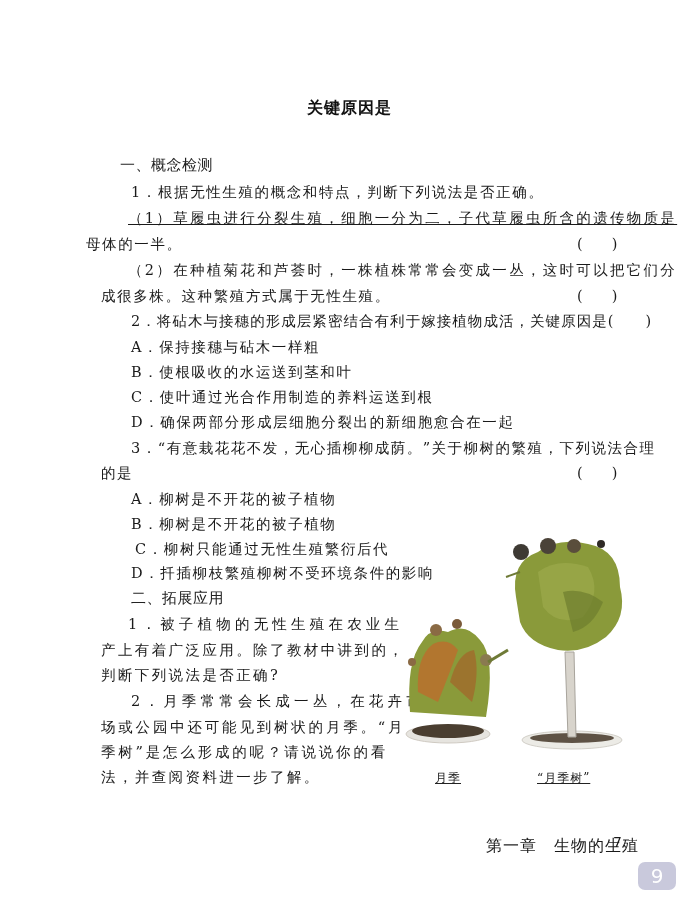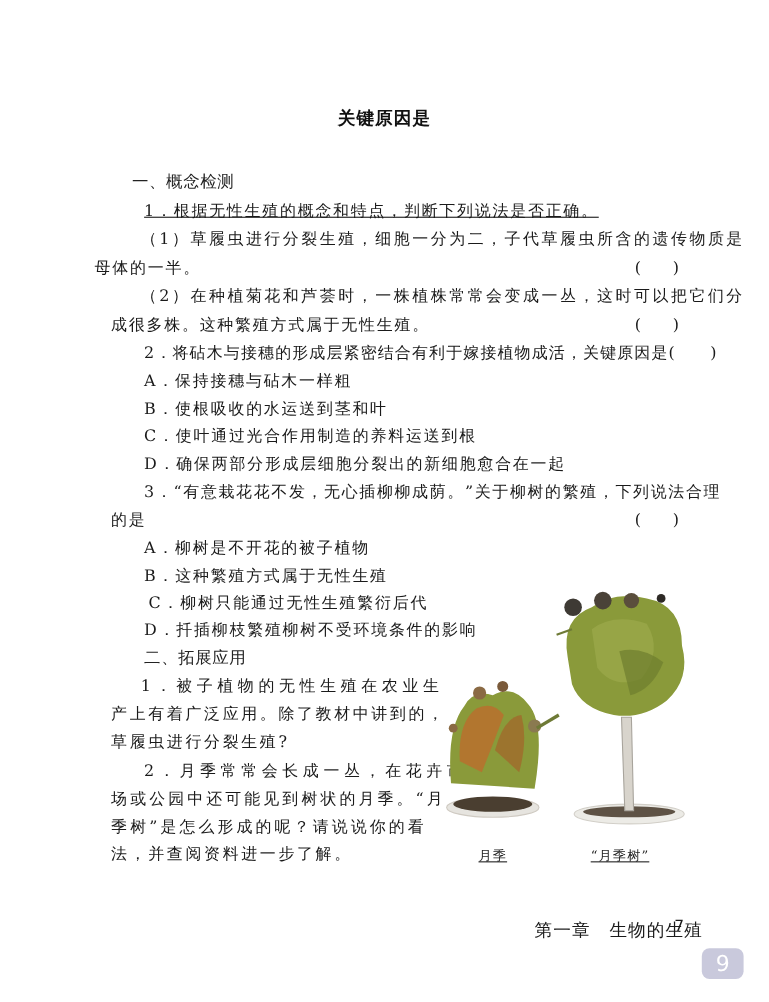--- a/index.html
+++ b/index.html
@@ -34,48 +34,48 @@
       background: #c9c9dc; border-radius: 7px; color: #fff; text-align: center;
       font-family: "DejaVu Sans", sans-serif; font-size: 20px; line-height: 28px;
     }
   </style>
 </head>
 <body>
 
 <div class="page-title">关键原因是</div>
 
 <div class="section-head" style="left:120px; top:155px;">一、概念检测</div>
-<div class="line" style="left:131px; top:182px;text-decoration:underline;">1．根据无性生殖的概念和特点，判断下列说法是否正确。</div>
+<div class="line" style="left:131px; top:182px;">1．根据无性生殖的概念和特点，判断下列说法是否正确。</div>
 
-<div class="line" style="left:128px; top:208px; letter-spacing:2.3px;">（1）草履虫进行分裂生殖，细胞一分为二，子代草履虫所含的遗传物质是</div>
+<div class="line" style="left:128px; top:208px; letter-spacing:2.3px;text-decoration:underline;">（1）草履虫进行分裂生殖，细胞一分为二，子代草履虫所含的遗传物质是</div>
 <div class="line" style="left:86px; top:234px;">母体的一半。</div>
 <div class="paren" style="left:577px; top:234px;">(　　)</div>
 
 <div class="line" style="left:128px; top:260px; letter-spacing:2.3px;text-align:center;">（2）在种植菊花和芦荟时，一株植株常常会变成一丛，这时可以把它们分</div>
 <div class="line" style="left:101px; top:286px;">成很多株。这种繁殖方式属于无性生殖。</div>
 <div class="paren" style="left:577px; top:286px;">(　　)</div>
 
 <div class="line" style="left:131px; top:311px; letter-spacing:1.05px;">2．将砧木与接穗的形成层紧密结合有利于嫁接植物成活，关键原因是(　　)</div>
 <div class="line" style="left:131px; top:337px;">A．保持接穗与砧木一样粗</div>
 <div class="line" style="left:131px; top:362px;">B．使根吸收的水运送到茎和叶</div>
 <div class="line" style="left:131px; top:387px;">C．使叶通过光合作用制造的养料运送到根</div>
 <div class="line" style="left:131px; top:412px;">D．确保两部分形成层细胞分裂出的新细胞愈合在一起</div>
 
 <div class="line" style="left:131px; top:438px; letter-spacing:1.5px;">3．“有意栽花花不发，无心插柳柳成荫。”关于柳树的繁殖，下列说法合理</div>
 <div class="line" style="left:101px; top:463px;">的是</div>
 <div class="paren" style="left:577px; top:463px;">(　　)</div>
 <div class="line" style="left:131px; top:489px;">A．柳树是不开花的被子植物</div>
-<div class="line" style="left:131px; top:514px;">B．这种繁殖方式属于无性生殖</div>
+<div class="line" style="left:131px; top:514px;">B．柳树是不开花的被子植物</div>
 <div class="line" style="left:135px; top:539px;">C．柳树只能通过无性生殖繁衍后代</div>
 <div class="line" style="left:131px; top:563px;">D．扦插柳枝繁殖柳树不受环境条件的影响</div>
 
 <div class="section-head" style="left:131px; top:588px;">二、拓展应用</div>
 <div class="line wide" style="left:128px; top:614px;">1．被子植物的无性生殖在农业生</div>
 <div class="line" style="left:101px; top:640px; letter-spacing:2.4px;">产上有着广泛应用。除了教材中讲到的，</div>
-<div class="line" style="left:101px; top:665px; letter-spacing:2.4px;">草履虫进行分裂生殖?</div>
+<div class="line" style="left:101px; top:665px; letter-spacing:2.4px;">判断下列说法是否正确?</div>
 <div class="line wide" style="left:131px; top:691px;">2．月季常常会长成一丛，在花卉市</div>
 <div class="line" style="left:101px; top:717px; letter-spacing:2.8px;">场或公园中还可能见到树状的月季。“月</div>
 <div class="line" style="left:101px; top:742px; letter-spacing:2.8px;">季树”是怎么形成的呢？请说说你的看</div>
 <div class="line" style="left:101px; top:767px; letter-spacing:2.4px;">法，并查阅资料进一步了解。</div>
 
 <div class="photo-area">
   <svg width="240" height="235" viewBox="0 0 240 235">
 
     <g>
       <ellipse cx="60" cy="202" rx="42" ry="9" fill="#e6e4df" stroke="#cfcac2"></ellipse>

